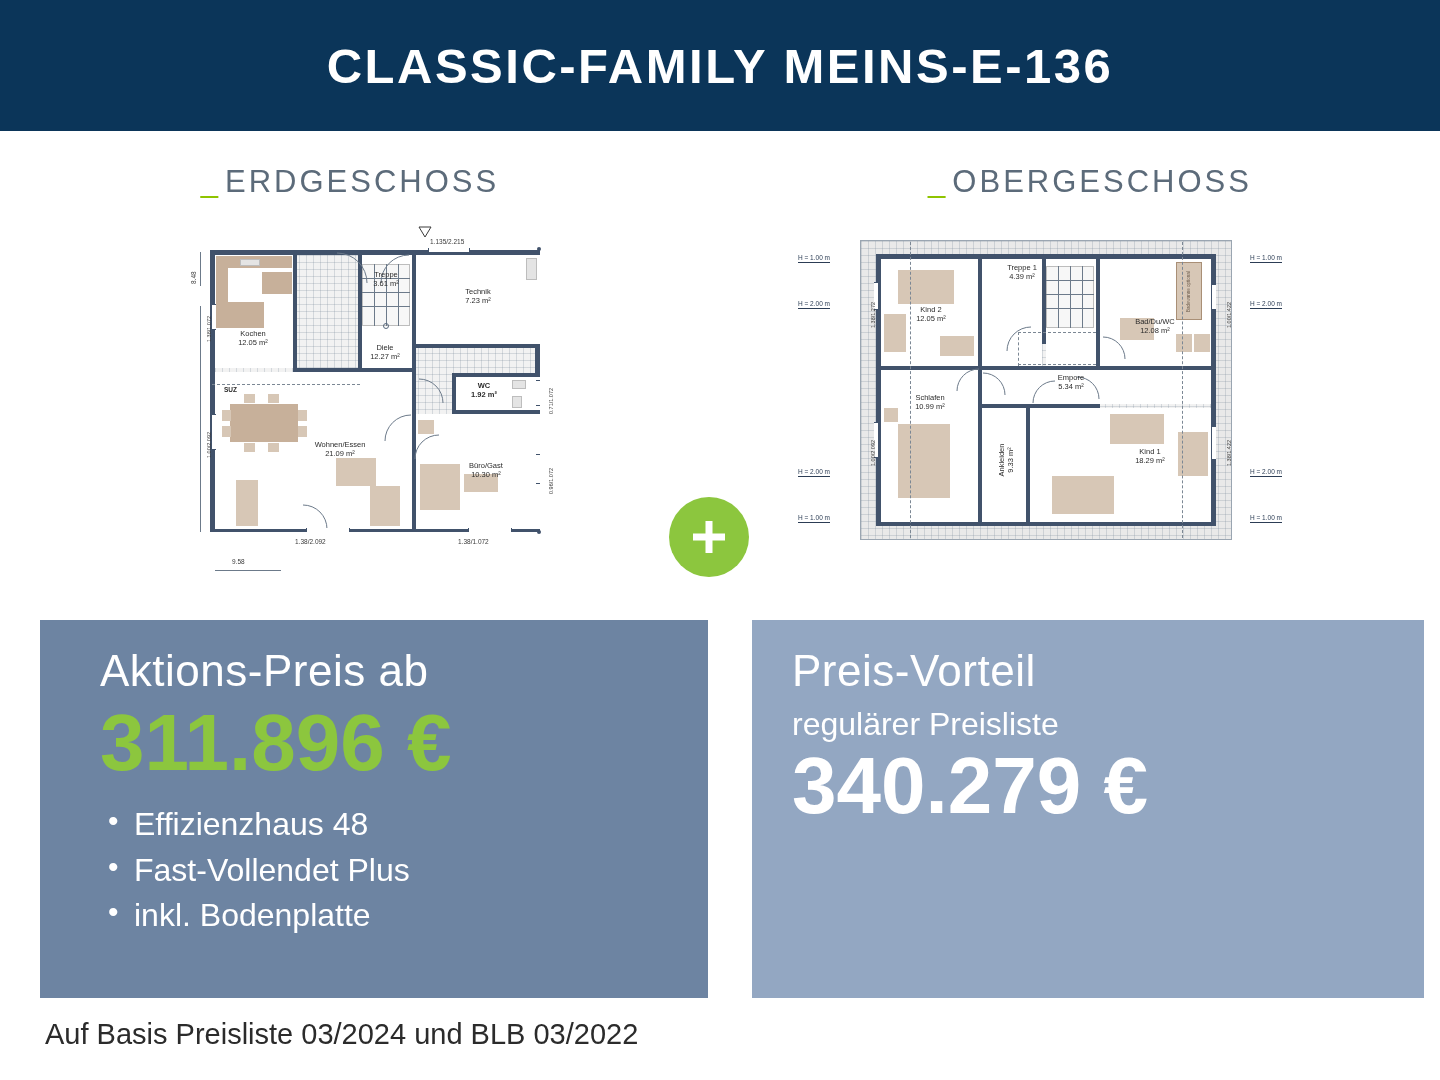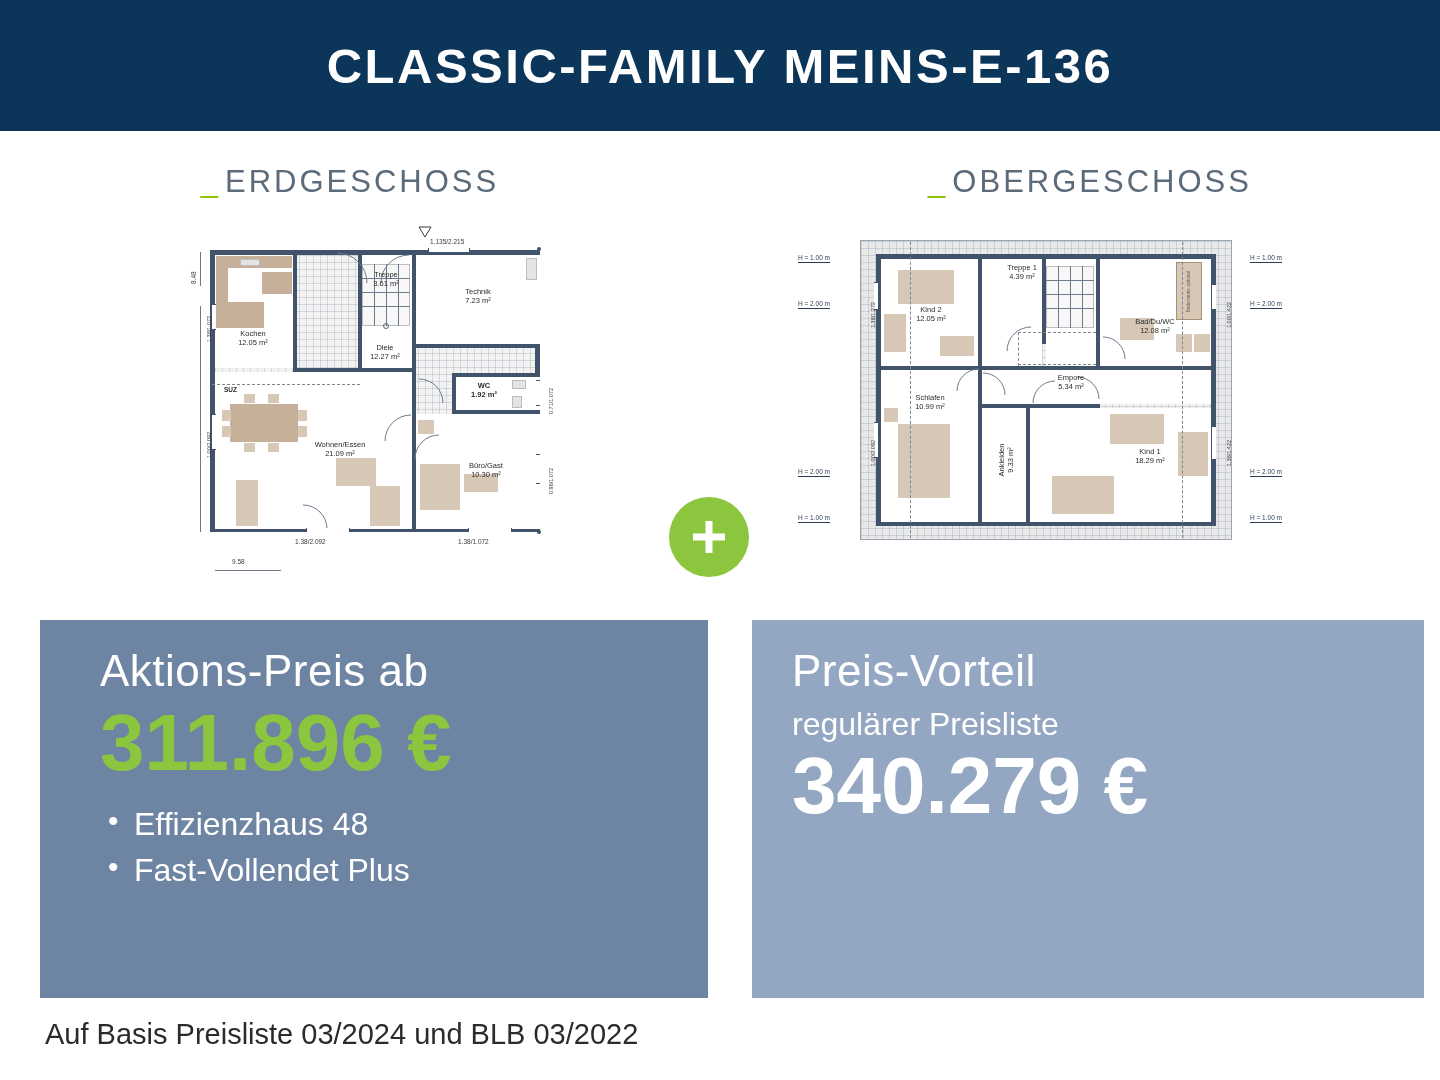--- a/index.html
+++ b/index.html
@@ -426,20 +426,21 @@
   </div>
 
   <div class="panels">
 
     <div class="panel-left">
       <div class="p-head">Aktions-Preis ab</div>
       <div class="p-big">311.896 €</div>
       <ul class="bullets">
         <li>Effizienzhaus 48</li>
         <li>Fast-Vollendet Plus</li>
+        <li>inkl. Bodenplatte</li>
       </ul>
     </div>
 
     <div class="panel-right">
       <div class="p-head">Preis-Vorteil</div>
       <div class="p-sub">regulärer Preisliste</div>
       <div class="p-big p-big-white" style="margin-top:0;">340.279 €</div>
     </div>
   </div>
 

